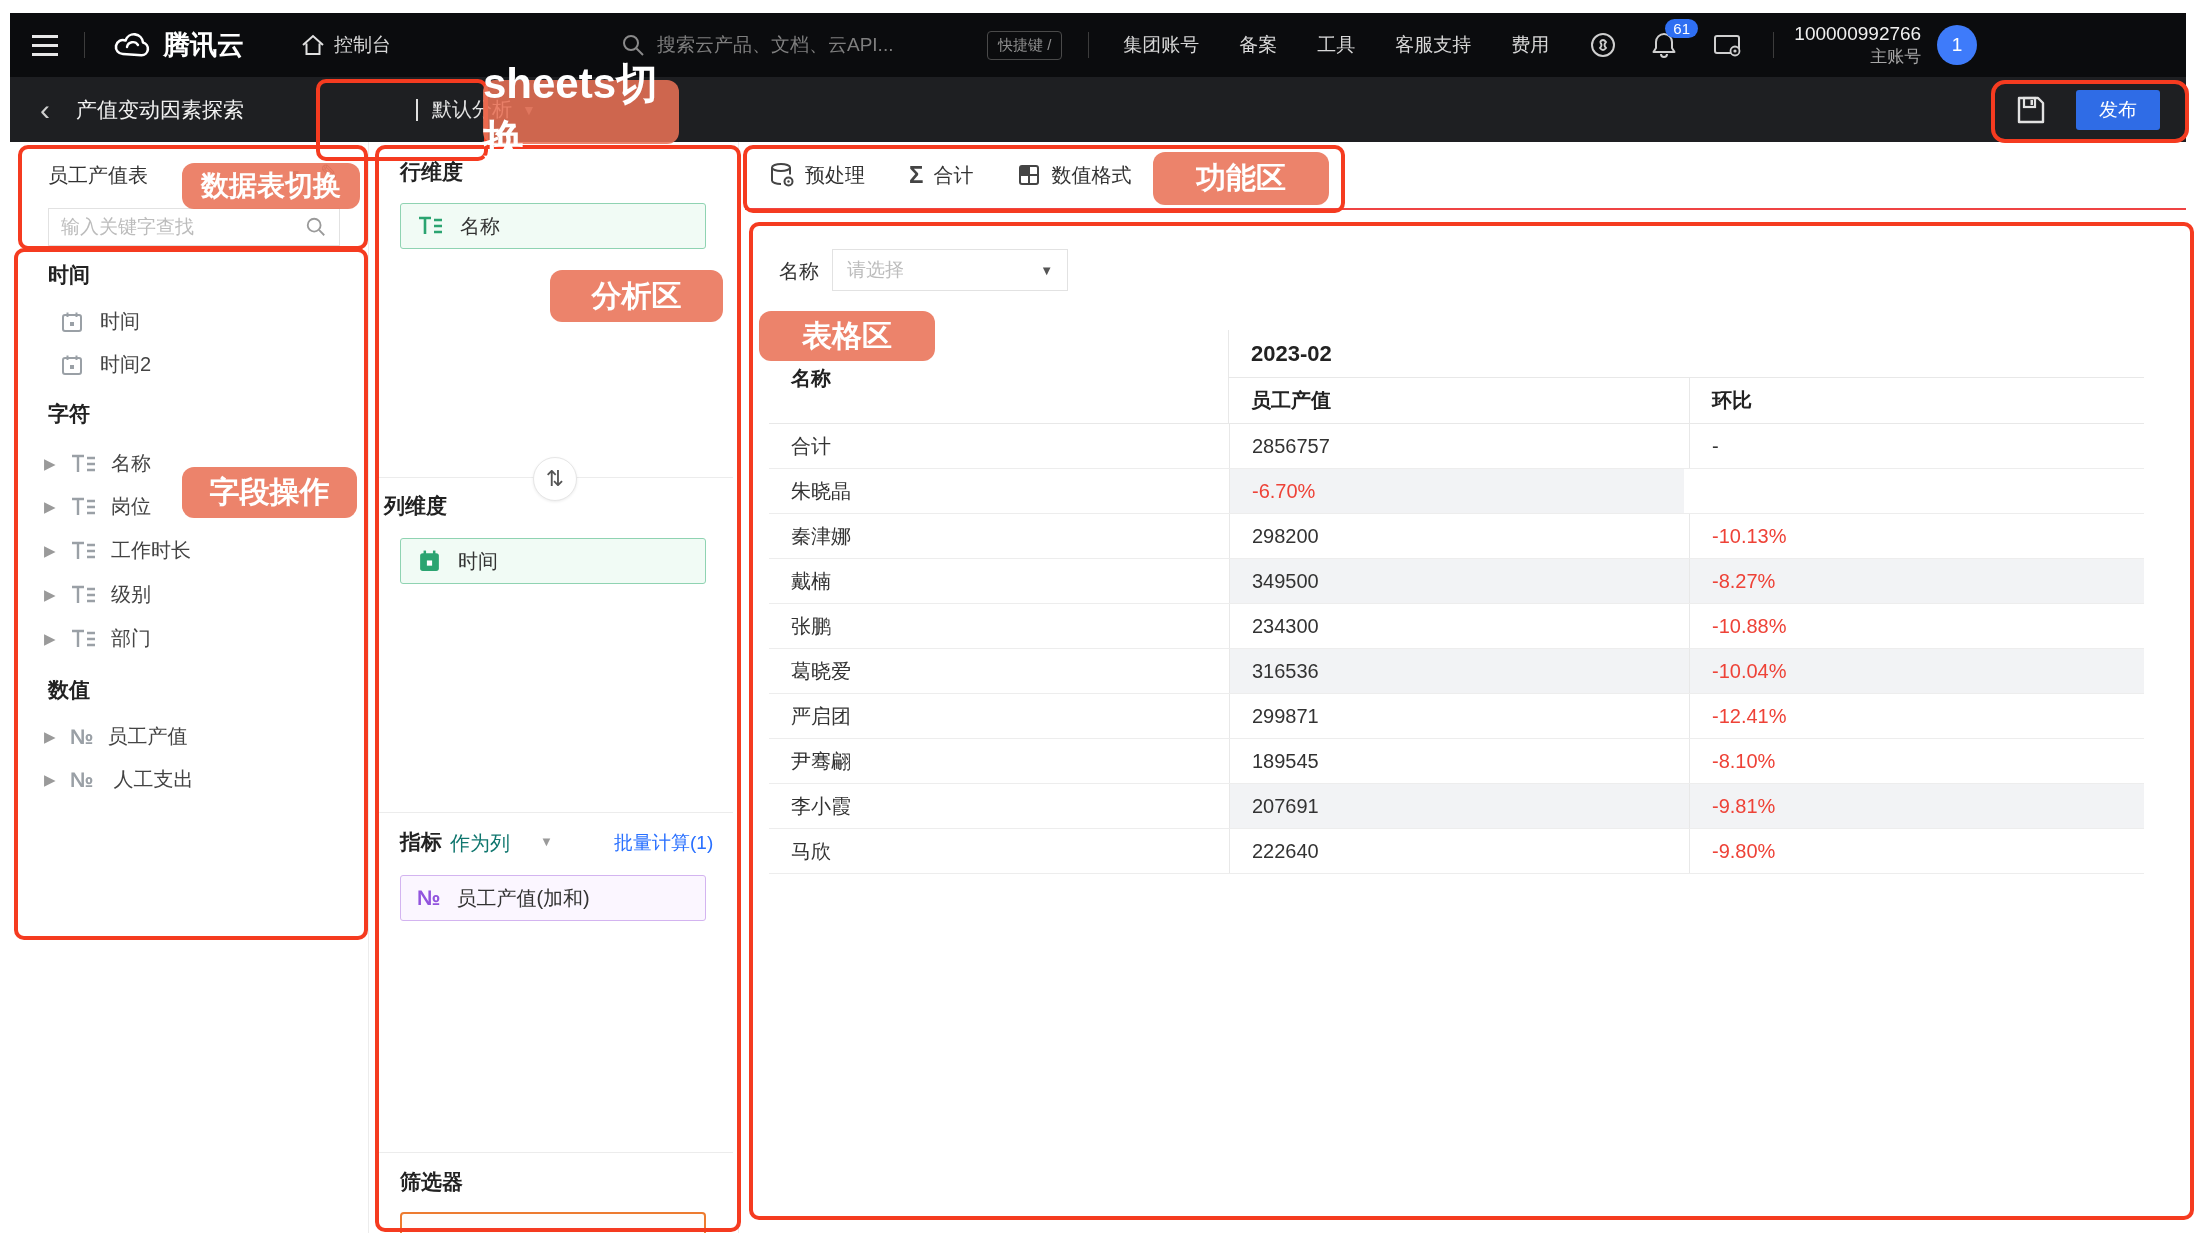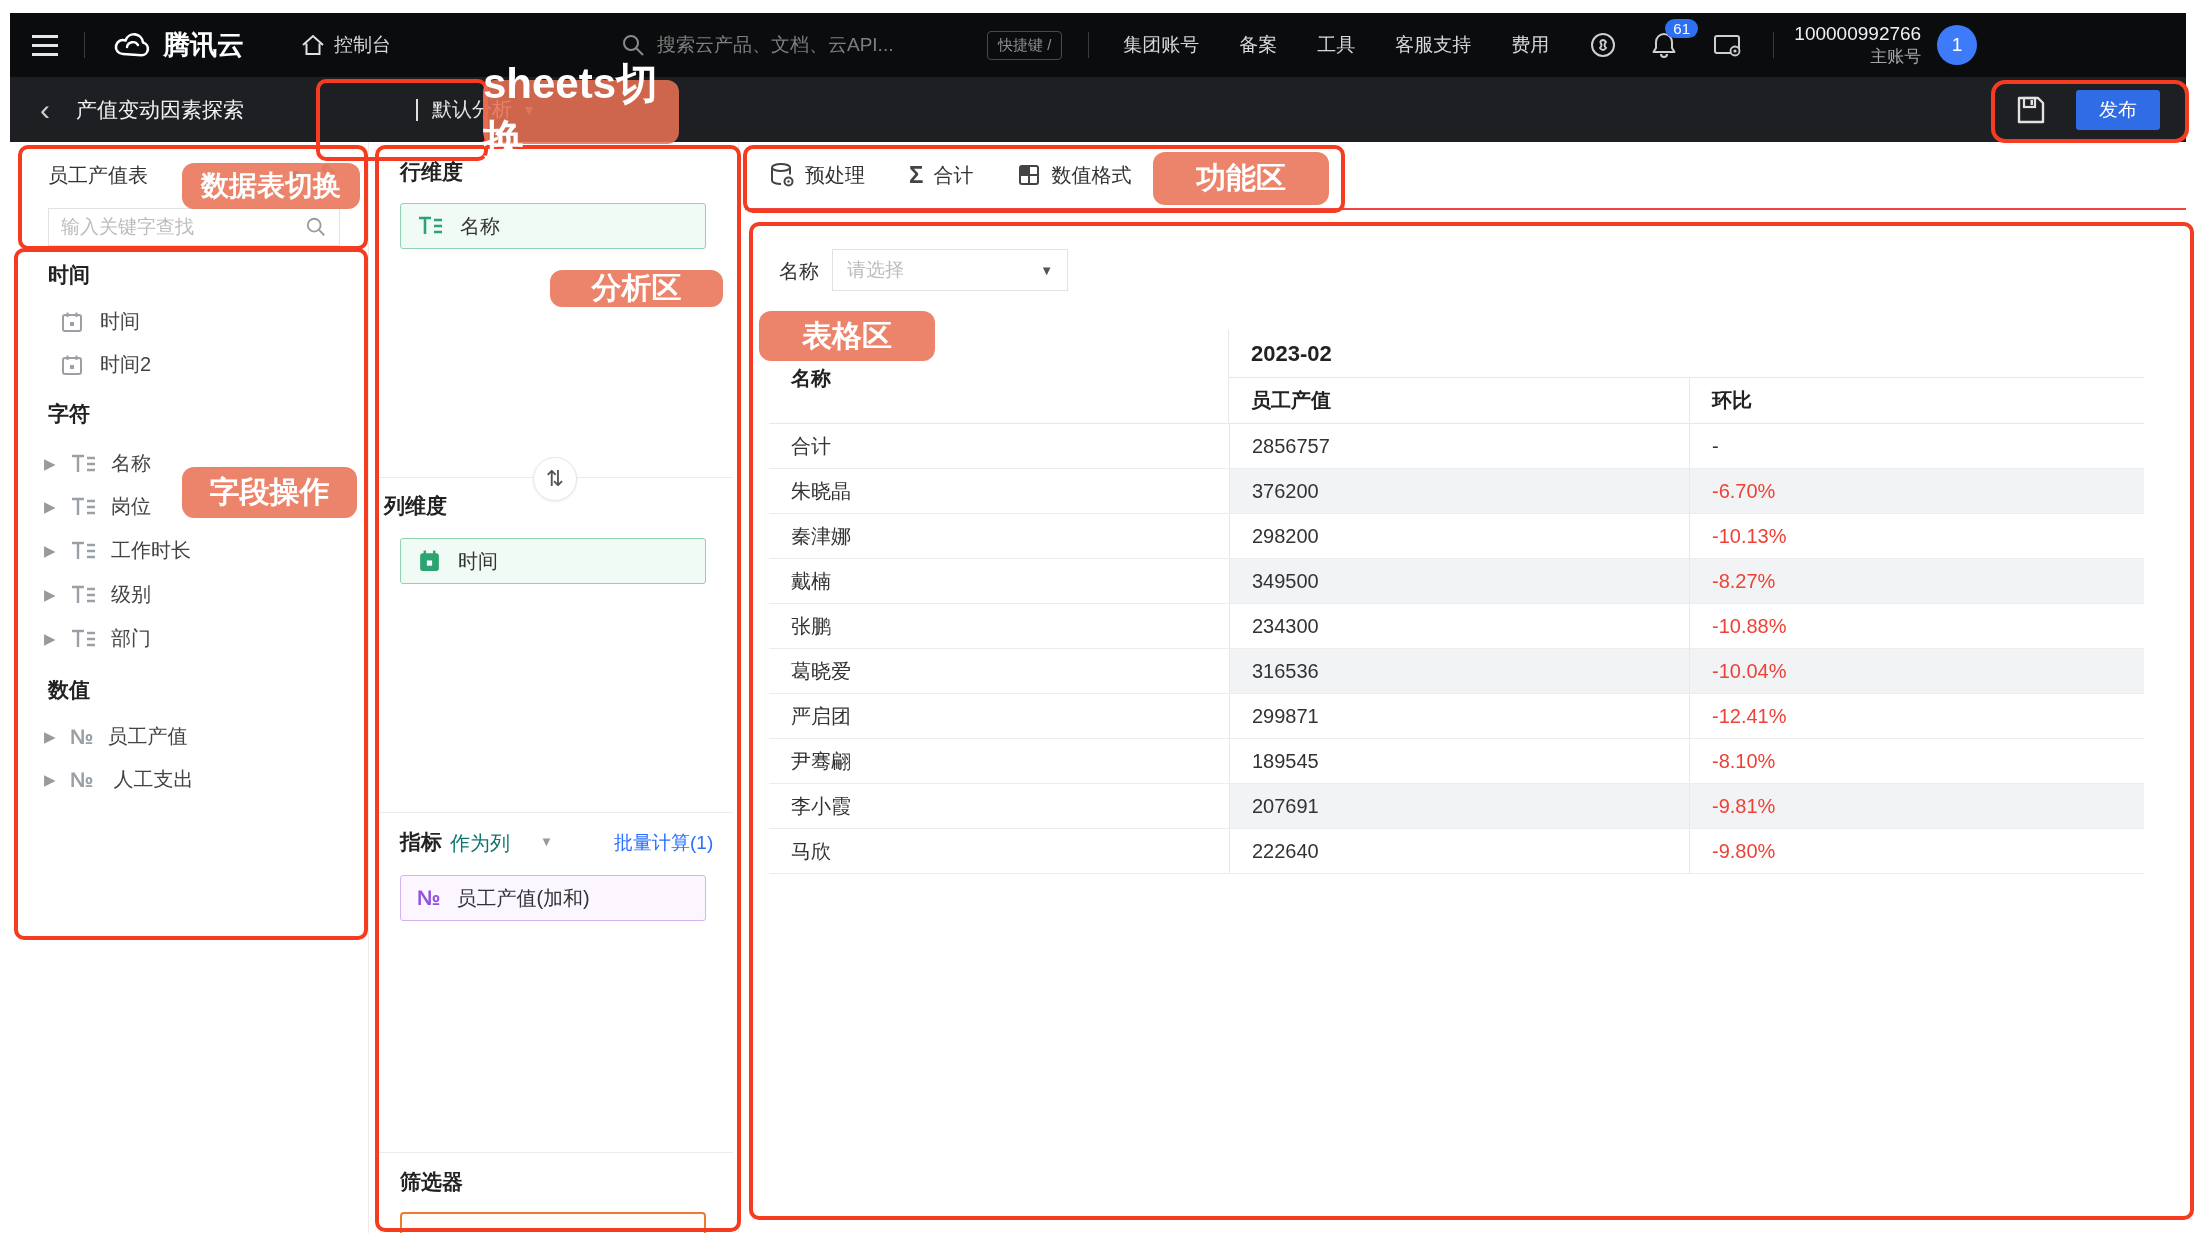--- a/index.html
+++ b/index.html
@@ -307,21 +307,20 @@
     </div>
     <span class="thead-bold abs" style="left:22px;top:35px;">名称</span>
     <div style="border-top:1px solid #e8e8e8;">
         <div class="trow">
           <div class="tcell c-name">合计</div>
           <div class="tcell c-val">2856757</div>
           <div class="tcell c-pct">-</div>
         </div>
         <div class="trow striped">
           <div class="tcell c-name">朱晓晶</div>
-          <div class="tcell c-val">376200</div>
           <div class="tcell c-pct neg">-6.70%</div>
         </div>
         <div class="trow">
           <div class="tcell c-name">秦津娜</div>
           <div class="tcell c-val">298200</div>
           <div class="tcell c-pct neg">-10.13%</div>
         </div>
         <div class="trow striped">
           <div class="tcell c-name">戴楠</div>
           <div class="tcell c-val">349500</div>
@@ -364,17 +363,17 @@
   <div class="abs ann-box" style="left:1991px;top:80px;width:190px;height:55px;border-radius:14px;"></div>
   <div class="abs ann-box" style="left:18px;top:145px;width:342px;height:97px;"></div>
   <div class="abs ann-box" style="left:14px;top:248px;width:346px;height:684px;"></div>
   <div class="abs ann-box" style="left:375px;top:145px;width:358px;height:1079px;"></div>
   <div class="abs ann-box" style="left:743px;top:145px;width:594px;height:60px;"></div>
   <div class="abs ann-box" style="left:749px;top:222px;width:1437px;height:990px;"></div>
 
   <div class="abs ann-label" style="left:483px;top:80px;width:196px;height:64px;font-size:42px;">sheets切换</div>
   <div class="abs ann-label" style="left:182px;top:163px;width:178px;height:46px;font-size:28px;">数据表切换</div>
   <div class="abs ann-label" style="left:182px;top:467px;width:175px;height:51px;">字段操作</div>
-  <div class="abs ann-label" style="left:550px;top:270px;width:173px;height:37px;border-radius:12px;">分析区</div>
+  <div class="abs ann-label" style="left:550px;top:270px;width:173px;height:52px;border-radius:12px;">分析区</div>
   <div class="abs ann-label" style="left:1153px;top:152px;width:176px;height:53px;">功能区</div>
   <div class="abs ann-label" style="left:759px;top:311px;width:176px;height:50px;">表格区</div>
 
 </div>
 
 </body></html>

